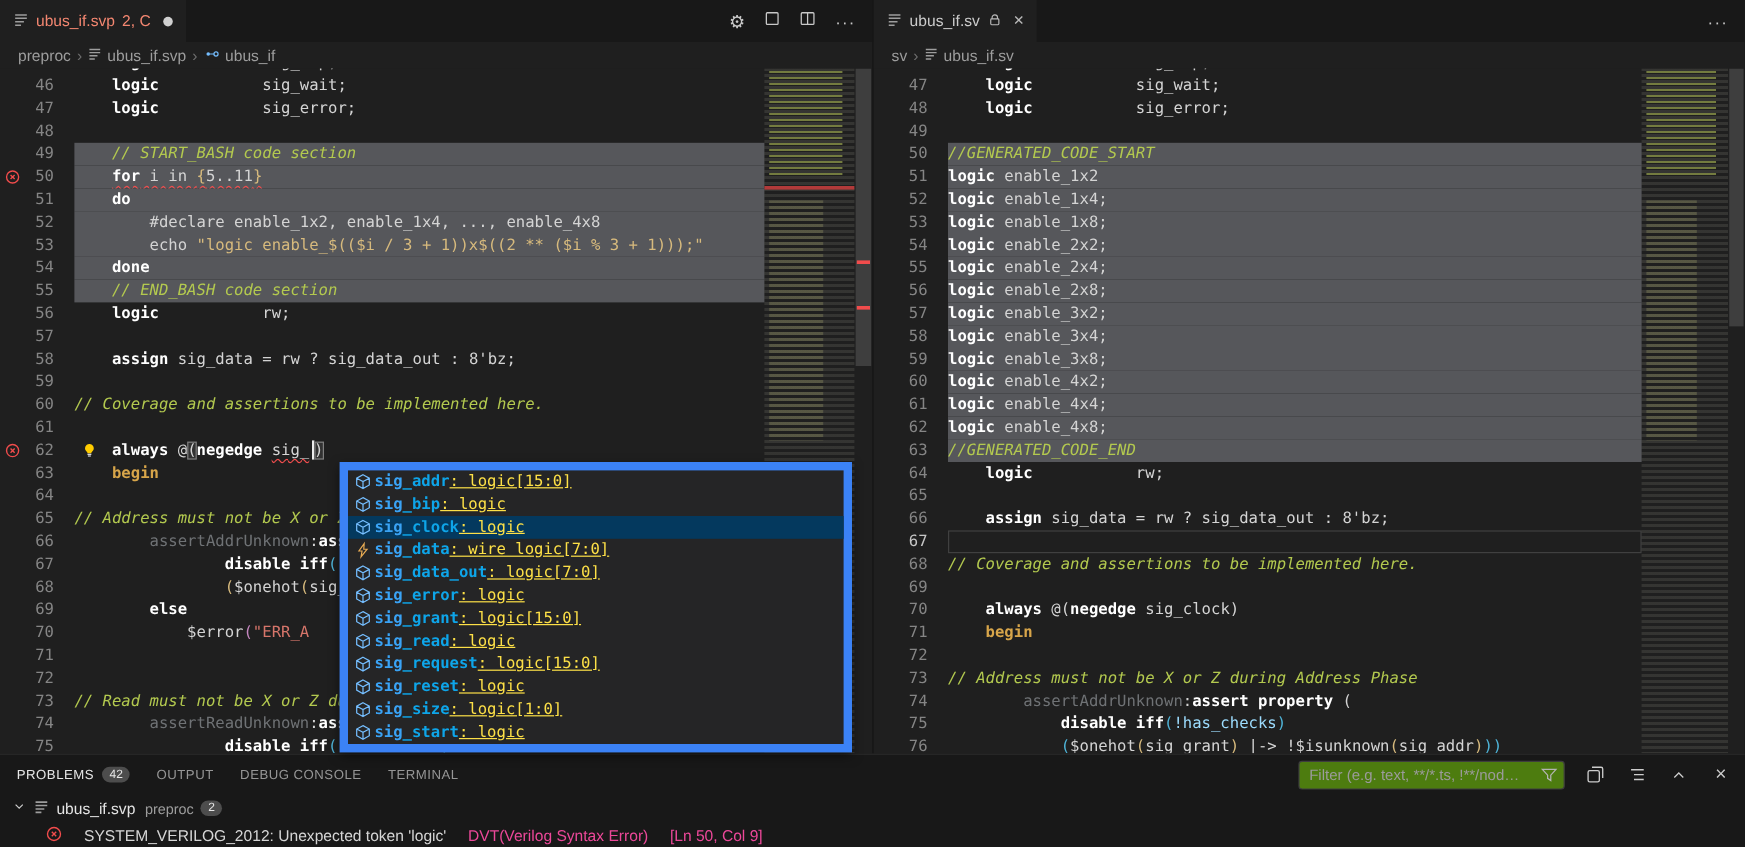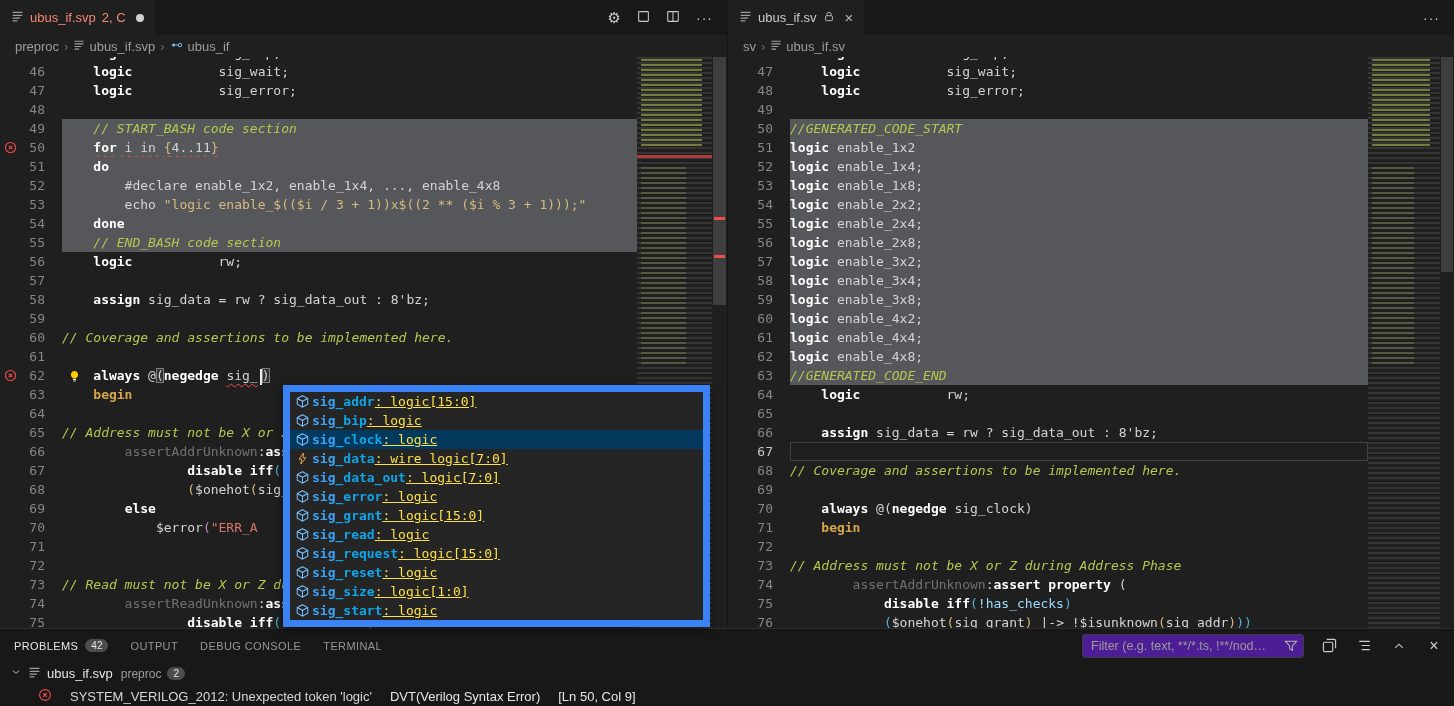--- a/index.html
+++ b/index.html
@@ -68,31 +68,31 @@
   .iname{color:#0ea5e9;font-weight:bold;}
   .idet{color:#fde047;text-decoration:underline;}
   
   .panel{position:absolute;left:0;top:628px;width:1454px;height:78px;background:#181818;border-top:1px solid #2b2b2b;color:#cccccc;}
   .panel-head{height:33px;display:flex;align-items:center;padding:0 10px 0 14px;}
   .ptab{font-size:11px;letter-spacing:.4px;color:#969696;margin-right:22px;cursor:pointer;display:flex;align-items:center;gap:7px;}
   .ptab.active{color:#e7e7e7;}
   .badge{background:#4d4d4d;color:#e6e6e6;font-size:10px;border-radius:9px;padding:1px 6px;letter-spacing:0;}
   .pactions{margin-left:auto;display:flex;align-items:center;gap:15px;}
   .filterbox{position:relative;width:222px;}
-  .filterbox input{width:100%;height:24px;background:#4c1d95;border:1px solid #3e3e3e;border-radius:3px;color:#cccccc;font:12.5px "Liberation Sans",sans-serif;padding:0 26px 0 8px;outline:none;}
+  .filterbox input{width:100%;height:24px;background:#4d7c0f;border:1px solid #3e3e3e;border-radius:3px;color:#cccccc;font:12.5px "Liberation Sans",sans-serif;padding:0 26px 0 8px;outline:none;}
   .filterbox input::placeholder{color:#9b9b9b;}
   .funnel{position:absolute;right:6px;top:5px;}
   .picon{display:flex;align-items:center;justify-content:center;width:20px;height:20px;cursor:pointer;color:#cccccc;}
   .ptree{font-size:13px;}
   .prow1{height:23px;display:flex;align-items:center;gap:6px;padding-left:10px;}
   .prow2{height:22px;display:flex;align-items:center;gap:18px;padding-left:38px;}
   .pfile{color:#e4e4e4;}
   .pdetail{color:#9d9d9d;font-size:12px;margin-left:2px;}
   .pmsg{color:#d6d6d6;}
-  .psrc,.ploc{color:#e5e5e5;}
+  .psrc,.ploc{color:#ec4899;}
   .xclose{font-size:16px;line-height:1;color:#cccccc;}
 </style>
 </head>
 <body>
 
 <div id="app">
 
   <div class="group" id="group-left">
     <div class="tabs">
       <div class="tab">
@@ -139,21 +139,21 @@
     <div class="editor">
       <div class="rows" id="rows-left">
           <div class="crow clip"><div class="gutter"><span class="gicon"></span><span class="lnum">45</span></div><div class="ctext"><span class="kw">    logic</span><span class="pl">           sig_bip;</span></div></div>
           <div class="crow"><div class="gutter"><span class="gicon"></span><span class="lnum">46</span></div><div class="ctext"><span class="kw">    logic</span><span class="pl">           sig_wait;</span></div></div>
           <div class="crow"><div class="gutter"><span class="gicon"></span><span class="lnum">47</span></div><div class="ctext"><span class="kw">    logic</span><span class="pl">           sig_error;</span></div></div>
           <div class="crow"><div class="gutter"><span class="gicon"></span><span class="lnum">48</span></div><div class="ctext"></div></div>
           <div class="crow hl"><div class="gutter"><span class="gicon"></span><span class="lnum">49</span></div><div class="ctext"><span class="cmt">    // START_BASH code section</span></div></div>
           <div class="crow hl"><div class="gutter"><span class="gicon"><svg width="13" height="13" viewBox="0 0 16 16">
                   <circle cx="8" cy="8" r="6.2" fill="none" stroke="#f14c4c" stroke-width="1.4"></circle>
                   <path d="M5.9 5.9l4.2 4.2M10.1 5.9l-4.2 4.2" stroke="#f14c4c" stroke-width="1.4"></path>
-                </svg></span><span class="lnum">50</span></div><div class="ctext"><span class="pl">    </span><span class="kw sqg">for</span><span class="pl sqg"> i in </span><span class="gb sqg">{</span><span class="pl sqg">4..11</span><span class="gb sqg">}</span></div></div>
+                </svg></span><span class="lnum">50</span></div><div class="ctext"><span class="pl">    </span><span class="kw sqg">for</span><span class="pl sqg"> i in </span><span class="gb sqg">{</span><span class="pl sqg">5..11</span><span class="gb sqg">}</span></div></div>
           <div class="crow hl"><div class="gutter"><span class="gicon"></span><span class="lnum">51</span></div><div class="ctext"><span class="kw">    do</span></div></div>
           <div class="crow hl"><div class="gutter"><span class="gicon"></span><span class="lnum">52</span></div><div class="ctext"><span class="pl">        #declare enable_1x2, enable_1x4, ..., enable_4x8</span></div></div>
           <div class="crow hl"><div class="gutter"><span class="gicon"></span><span class="lnum">53</span></div><div class="ctext"><span class="pl">        echo </span><span class="str">"logic enable_$(($i / 3 + 1))x$((2 ** ($i % 3 + 1)));"</span></div></div>
           <div class="crow hl"><div class="gutter"><span class="gicon"></span><span class="lnum">54</span></div><div class="ctext"><span class="kw">    done</span></div></div>
           <div class="crow hl"><div class="gutter"><span class="gicon"></span><span class="lnum">55</span></div><div class="ctext"><span class="cmt">    // END_BASH code section</span></div></div>
           <div class="crow"><div class="gutter"><span class="gicon"></span><span class="lnum">56</span></div><div class="ctext"><span class="kw">    logic</span><span class="pl">           rw;</span></div></div>
           <div class="crow"><div class="gutter"><span class="gicon"></span><span class="lnum">57</span></div><div class="ctext"></div></div>
           <div class="crow"><div class="gutter"><span class="gicon"></span><span class="lnum">58</span></div><div class="ctext"><span class="kw">    assign</span><span class="pl"> sig_data = rw ? sig_data_out : 8'bz;</span></div></div>
           <div class="crow"><div class="gutter"><span class="gicon"></span><span class="lnum">59</span></div><div class="ctext"></div></div>
           <div class="crow"><div class="gutter"><span class="gicon"></span><span class="lnum">60</span></div><div class="ctext"><span class="cmt">// Coverage and assertions to be implemented here.</span></div></div>

